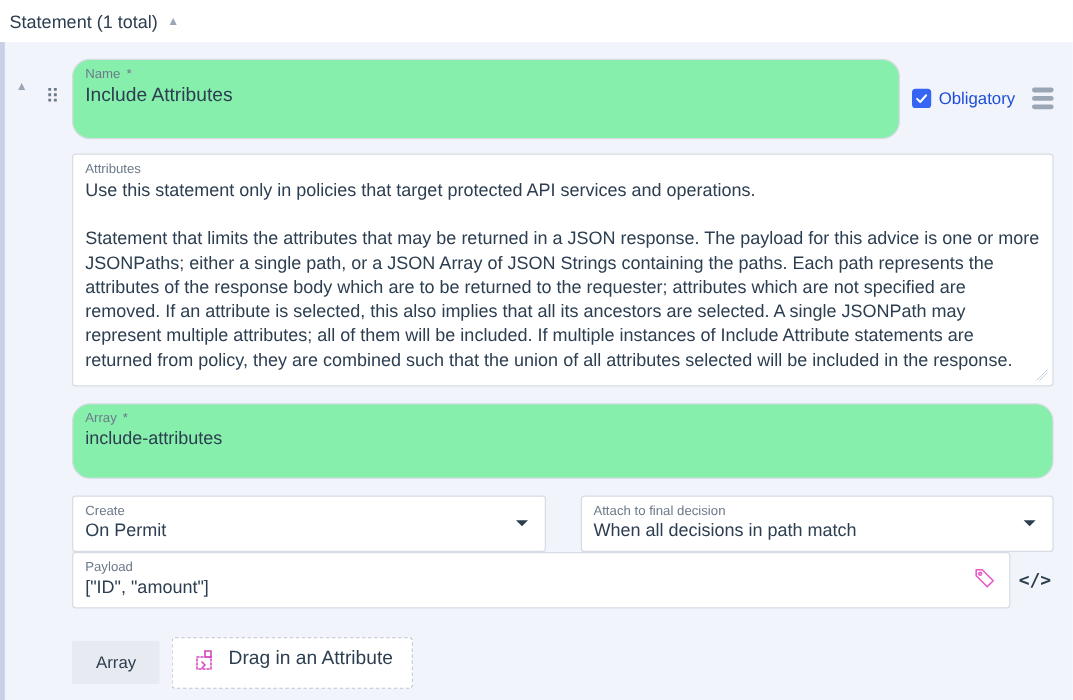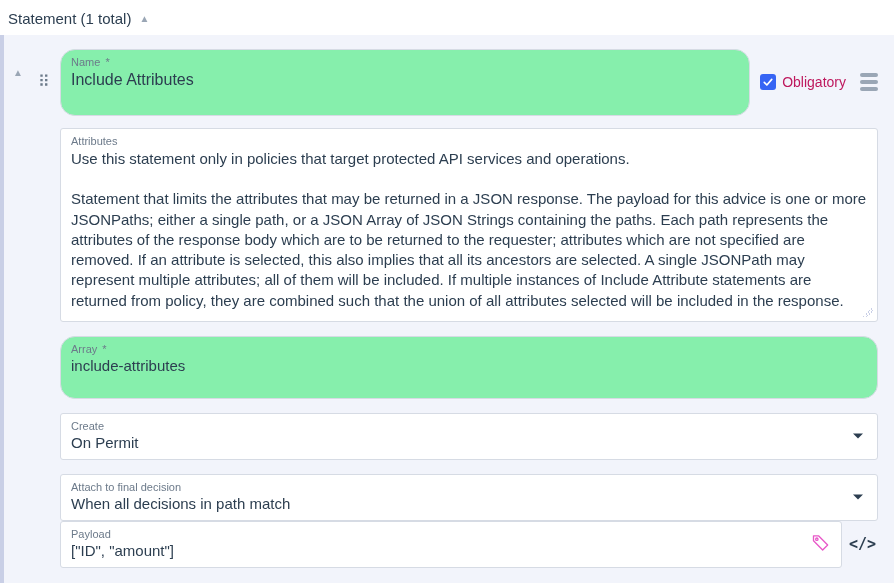--- a/index.html
+++ b/index.html
@@ -82,21 +82,21 @@
     font-size: 16px;
     color: #2c3e50;
     font-weight: 500;
     margin-top: 2px;
     line-height: 1.3;
   }
   .obligatory {
     display: flex;
     align-items: center;
     gap: 6px;
-    color: #be185d;
+    color: #1d4ed8;
     font-size: 14px;
     white-space: nowrap;
   }
   .cbx {
     width: 16px;
     height: 16px;
     border-radius: 3px;
     background: #3664f4;
     display: inline-flex;
     align-items: center;
@@ -138,23 +138,22 @@
     position: absolute;
     right: 4px;
     bottom: 4px;
     width: 10px;
     height: 10px;
     background:
       linear-gradient(135deg, transparent 0 50%, #c9cfe6 50% 55%, transparent 55% 65%, #c9cfe6 65% 70%, transparent 70%);
   }
   .row-2 {
     display: flex;
-    gap: 14px;
+    gap: 29px;
     margin-top: 14px;
-    flex-direction: column;
   }
   .select {
     background: #fff;
     border: 1px solid #d6dbe4;
     border-radius: 3px;
     padding: 6px 10px 8px 10px;
     flex: 1;
     position: relative;
   }
   .select .caret-dd {

